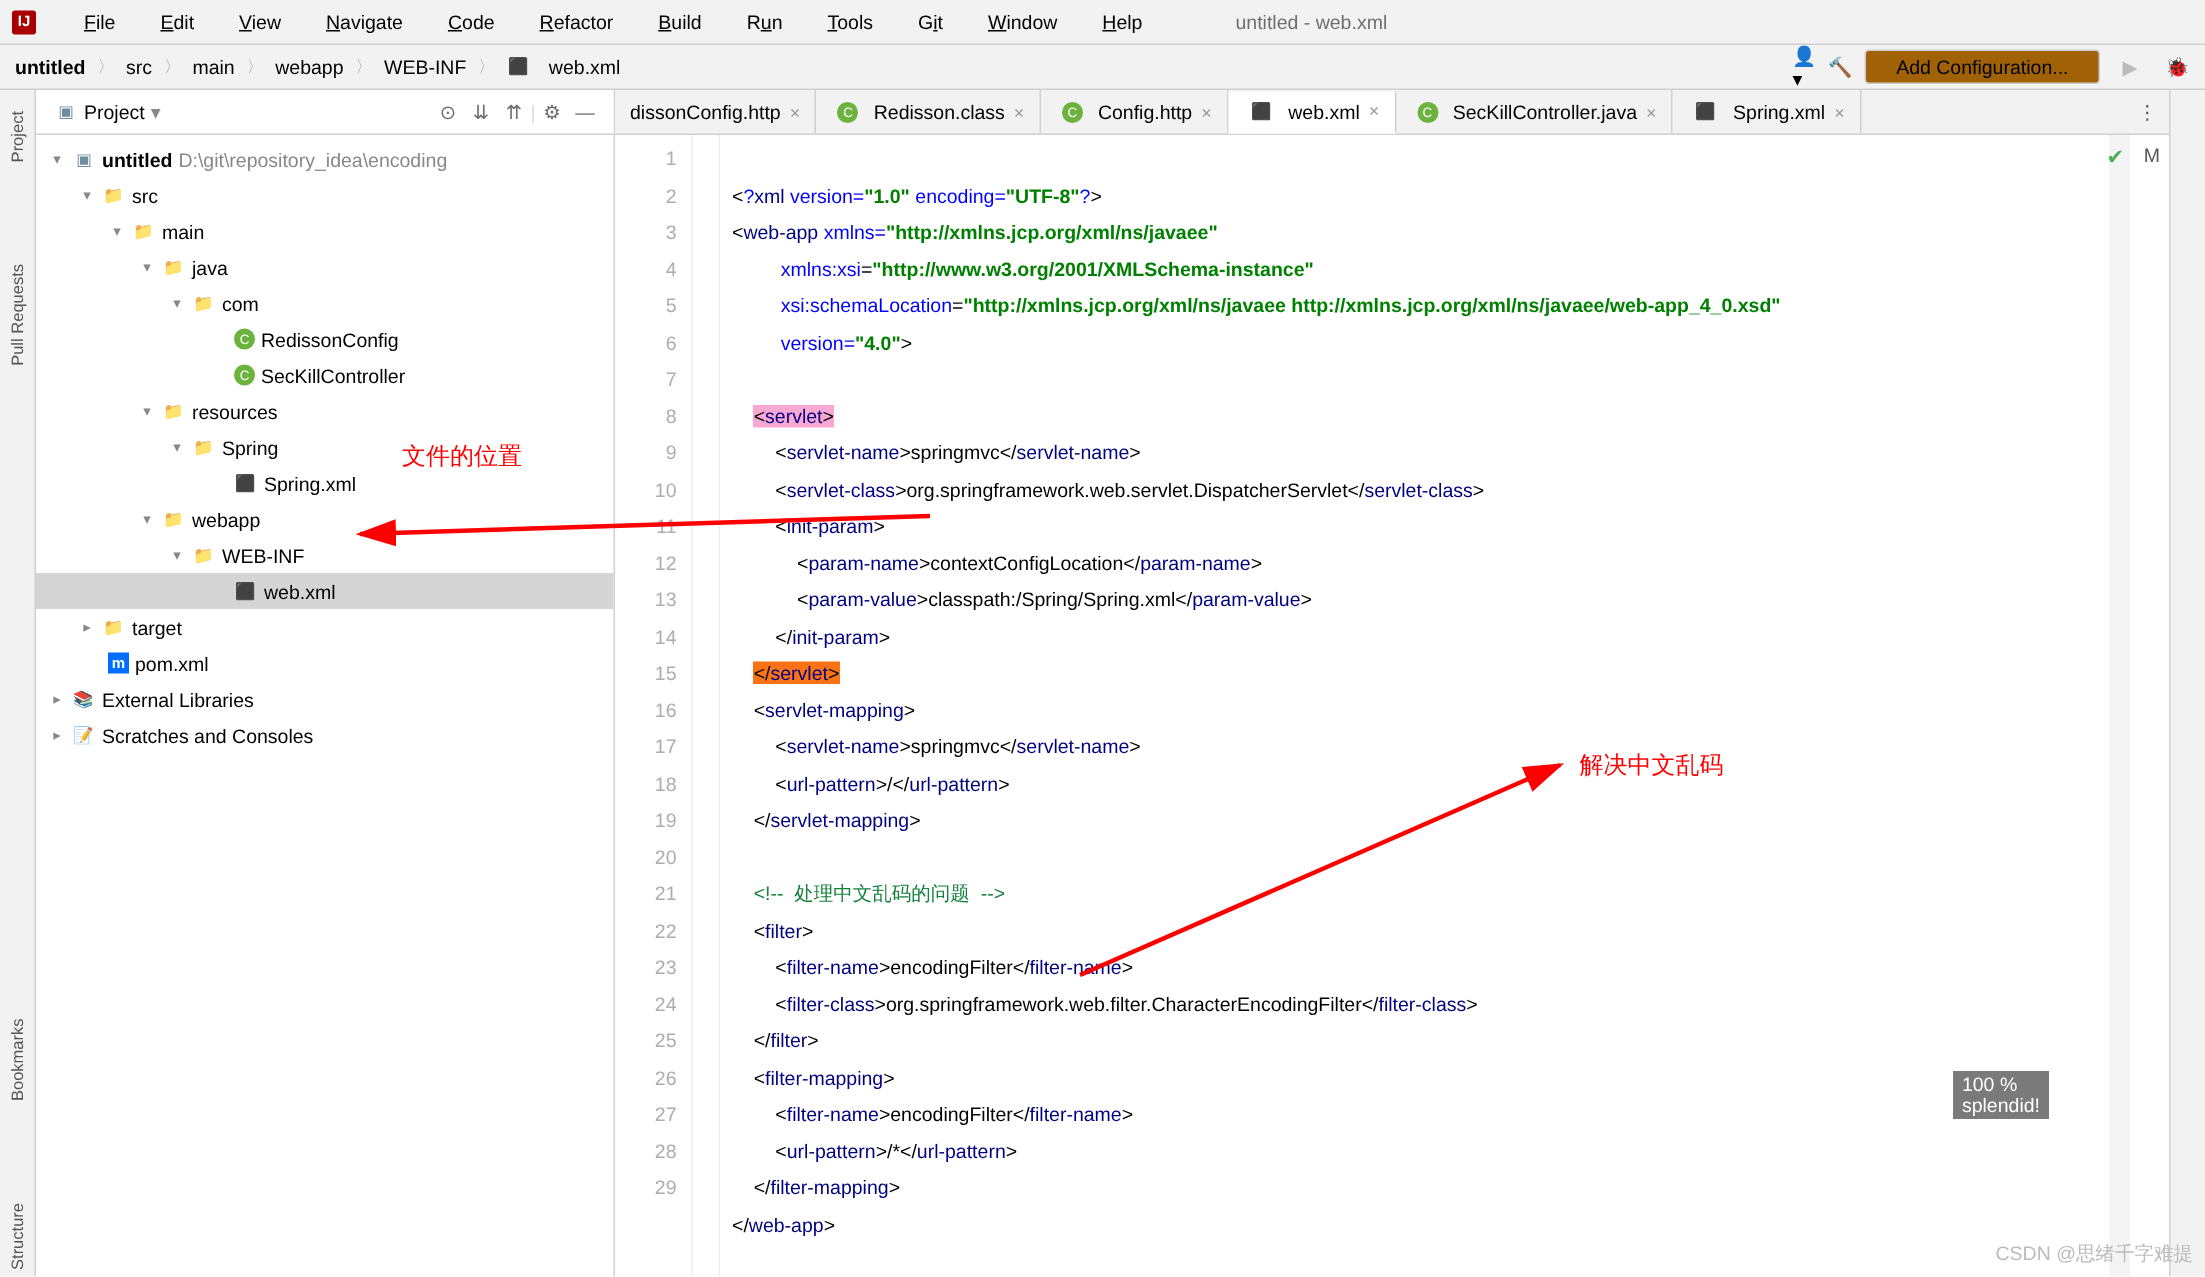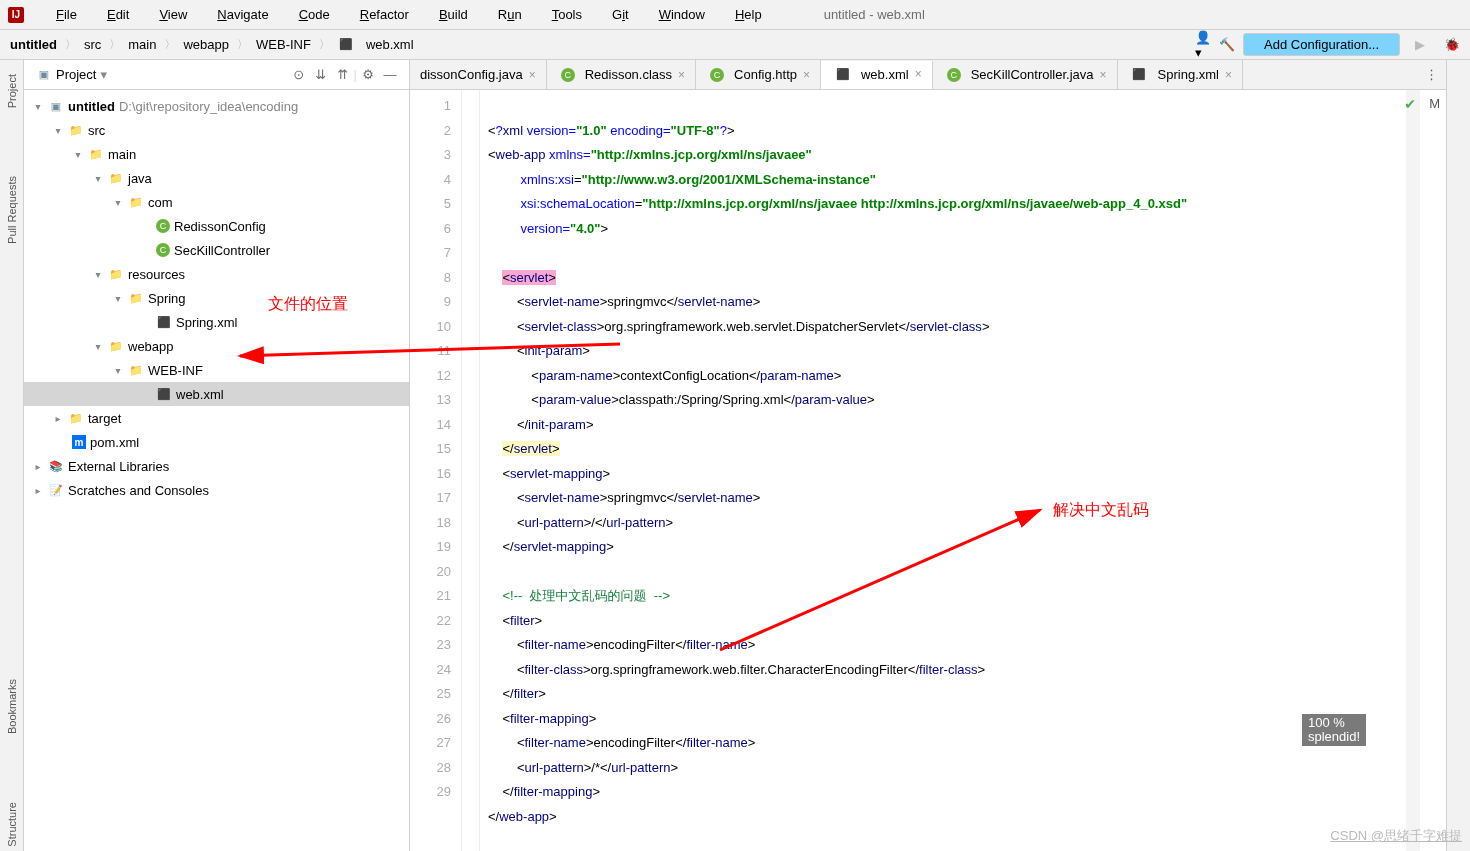--- a/index.html
+++ b/index.html
@@ -9,21 +9,21 @@
 .menubar .menu-item { padding: 3px 8px; cursor: default; }
 .menubar .menu-item u { text-decoration: underline; }
 .menubar .title { margin-left: 40px; color: #6e6e6e; }
 .toolbar { display: flex; align-items: center; height: 30px; padding: 0 6px; border-bottom: 1px solid #d0d0d0; background: #f2f2f2; }
 .crumbs { display: flex; align-items: center; gap: 4px; }
 .crumb { padding: 2px 4px; }
 .crumb.bold { font-weight: bold; }
 .sep { color: #aaa; font-size: 11px; }
 .toolbar-right { margin-left: auto; display: flex; align-items: center; gap: 8px; }
 .user-icon, .hammer-icon { width: 16px; height: 16px; display: inline-flex; align-items: center; justify-content: center; }
-.config-btn { padding: 3px 20px; border: 1px solid #ccc; background: #7dd3fc; border-radius: 3px; }
+.config-btn { padding: 3px 20px; border: 1px solid #ccc; background: #a16207; border-radius: 3px; }
 .run-btn, .stop-btn { width: 24px; height: 24px; display: flex; align-items: center; justify-content: center; }
 .main { display: flex; height: calc(100% - 60px); }
 .left-gutter { width: 24px; background: #f2f2f2; border-right: 1px solid #d0d0d0; display: flex; flex-direction: column; align-items: center; padding-top: 10px; gap: 60px; }
 .vtext { writing-mode: vertical-rl; transform: rotate(180deg); font-size: 11px; color: #555; padding: 4px 0; cursor: default; display: flex; align-items: center; gap: 4px; }
 .project-panel { width: 386px; border-right: 1px solid #d0d0d0; display: flex; flex-direction: column; }
 .project-header { display: flex; align-items: center; height: 30px; padding: 0 8px; border-bottom: 1px solid #d0d0d0; background: #fff; }
 .project-header .title { font-weight: normal; display: flex; align-items: center; gap: 4px; }
 .project-header .spacer { flex: 1; }
 .project-header .icon-btn { width: 22px; height: 22px; display: flex; align-items: center; justify-content: center; color: #6e6e6e; cursor: default; }
 .tree { flex: 1; overflow: auto; padding: 4px 0; font-size: 13px; }
@@ -48,25 +48,25 @@
 .tab-ellipsis { padding: 0 8px; color: #555; margin-left: auto; }
 .editor { flex: 1; display: flex; overflow: hidden; font-family: "JetBrains Mono", Consolas, monospace; font-size: 13px; }
 .gutter { width: 52px; background: #fff; border-right: 1px solid #eee; text-align: right; padding: 4px 10px 4px 0; color: #adadad; line-height: 24.5px; }
 .fold-gutter { width: 18px; background: #fff; border-right: 1px solid #eee; }
 .code { flex: 1; padding: 4px 0 4px 8px; line-height: 24.5px; white-space: pre; overflow: hidden; position: relative; }
 .code .t { color: #000080; }
 .code .a { color: #0000ff; }
 .code .s { color: #008000; font-weight: bold; }
 .code .c { color: #15803d; }
 .code .hl { background: #f9a8d4; }
-.code .hlend { background: #fef9c3; }
+.code .hlend { background: #f97316; }
 .right-gutter { width: 24px; background: #f2f2f2; border-left: 1px solid #d0d0d0; }
 .annotation { position: absolute; color: #ff0000; font-size: 16px; font-family: "Microsoft YaHei", sans-serif; pointer-events: none; z-index: 100; }
 .arrow-svg { position: absolute; pointer-events: none; z-index: 99; }
-.watermark { position: absolute; right: 8px; bottom: 6px; color: #bbb; font-size: 13px; text-decoration: underline; }
+.watermark { position: absolute; right: 8px; bottom: 6px; color: #bbb; font-size: 13px; }
 .splendid { position: absolute; right: 80px; bottom: 105px; background: #7a7a7a; color: #fff; padding: 2px 6px; font-size: 12px; line-height: 14px; }
 .check { position: absolute; right: 30px; top: 36px; color: #4caf50; font-size: 14px; }
 .m-label { position: absolute; right: 6px; top: 36px; color: #555; font-size: 13px; }
 .scrollbar-track { position: absolute; right: 26px; top: 30px; bottom: 0; width: 14px; background: #f4f4f4; }
 </style>
 </head>
 <body>
 
 <div class="menubar">
   <div class="logo">IJ</div>
@@ -213,21 +213,21 @@
           <span class="tree-arrow">▸</span>
           <span class="tree-icon" style="color:#5c9fd6">📝</span>
           <span class="tree-label">Scratches and Consoles</span>
         </div>
     </div>
   </div>
 
   <div class="editor-area">
     <div class="tabs">
       <div class="tab">
-          <span>dissonConfig.java</span>
+          <span>dissonConfig.http</span>
           <span class="close">×</span>
         </div>
       <div class="tab">
           <span class="tree-icon file-c">C</span>
           <span>Redisson.class</span>
           <span class="close">×</span>
         </div>
       <div class="tab">
           <span class="tree-icon file-c">C</span>
           <span>Config.http</span>

